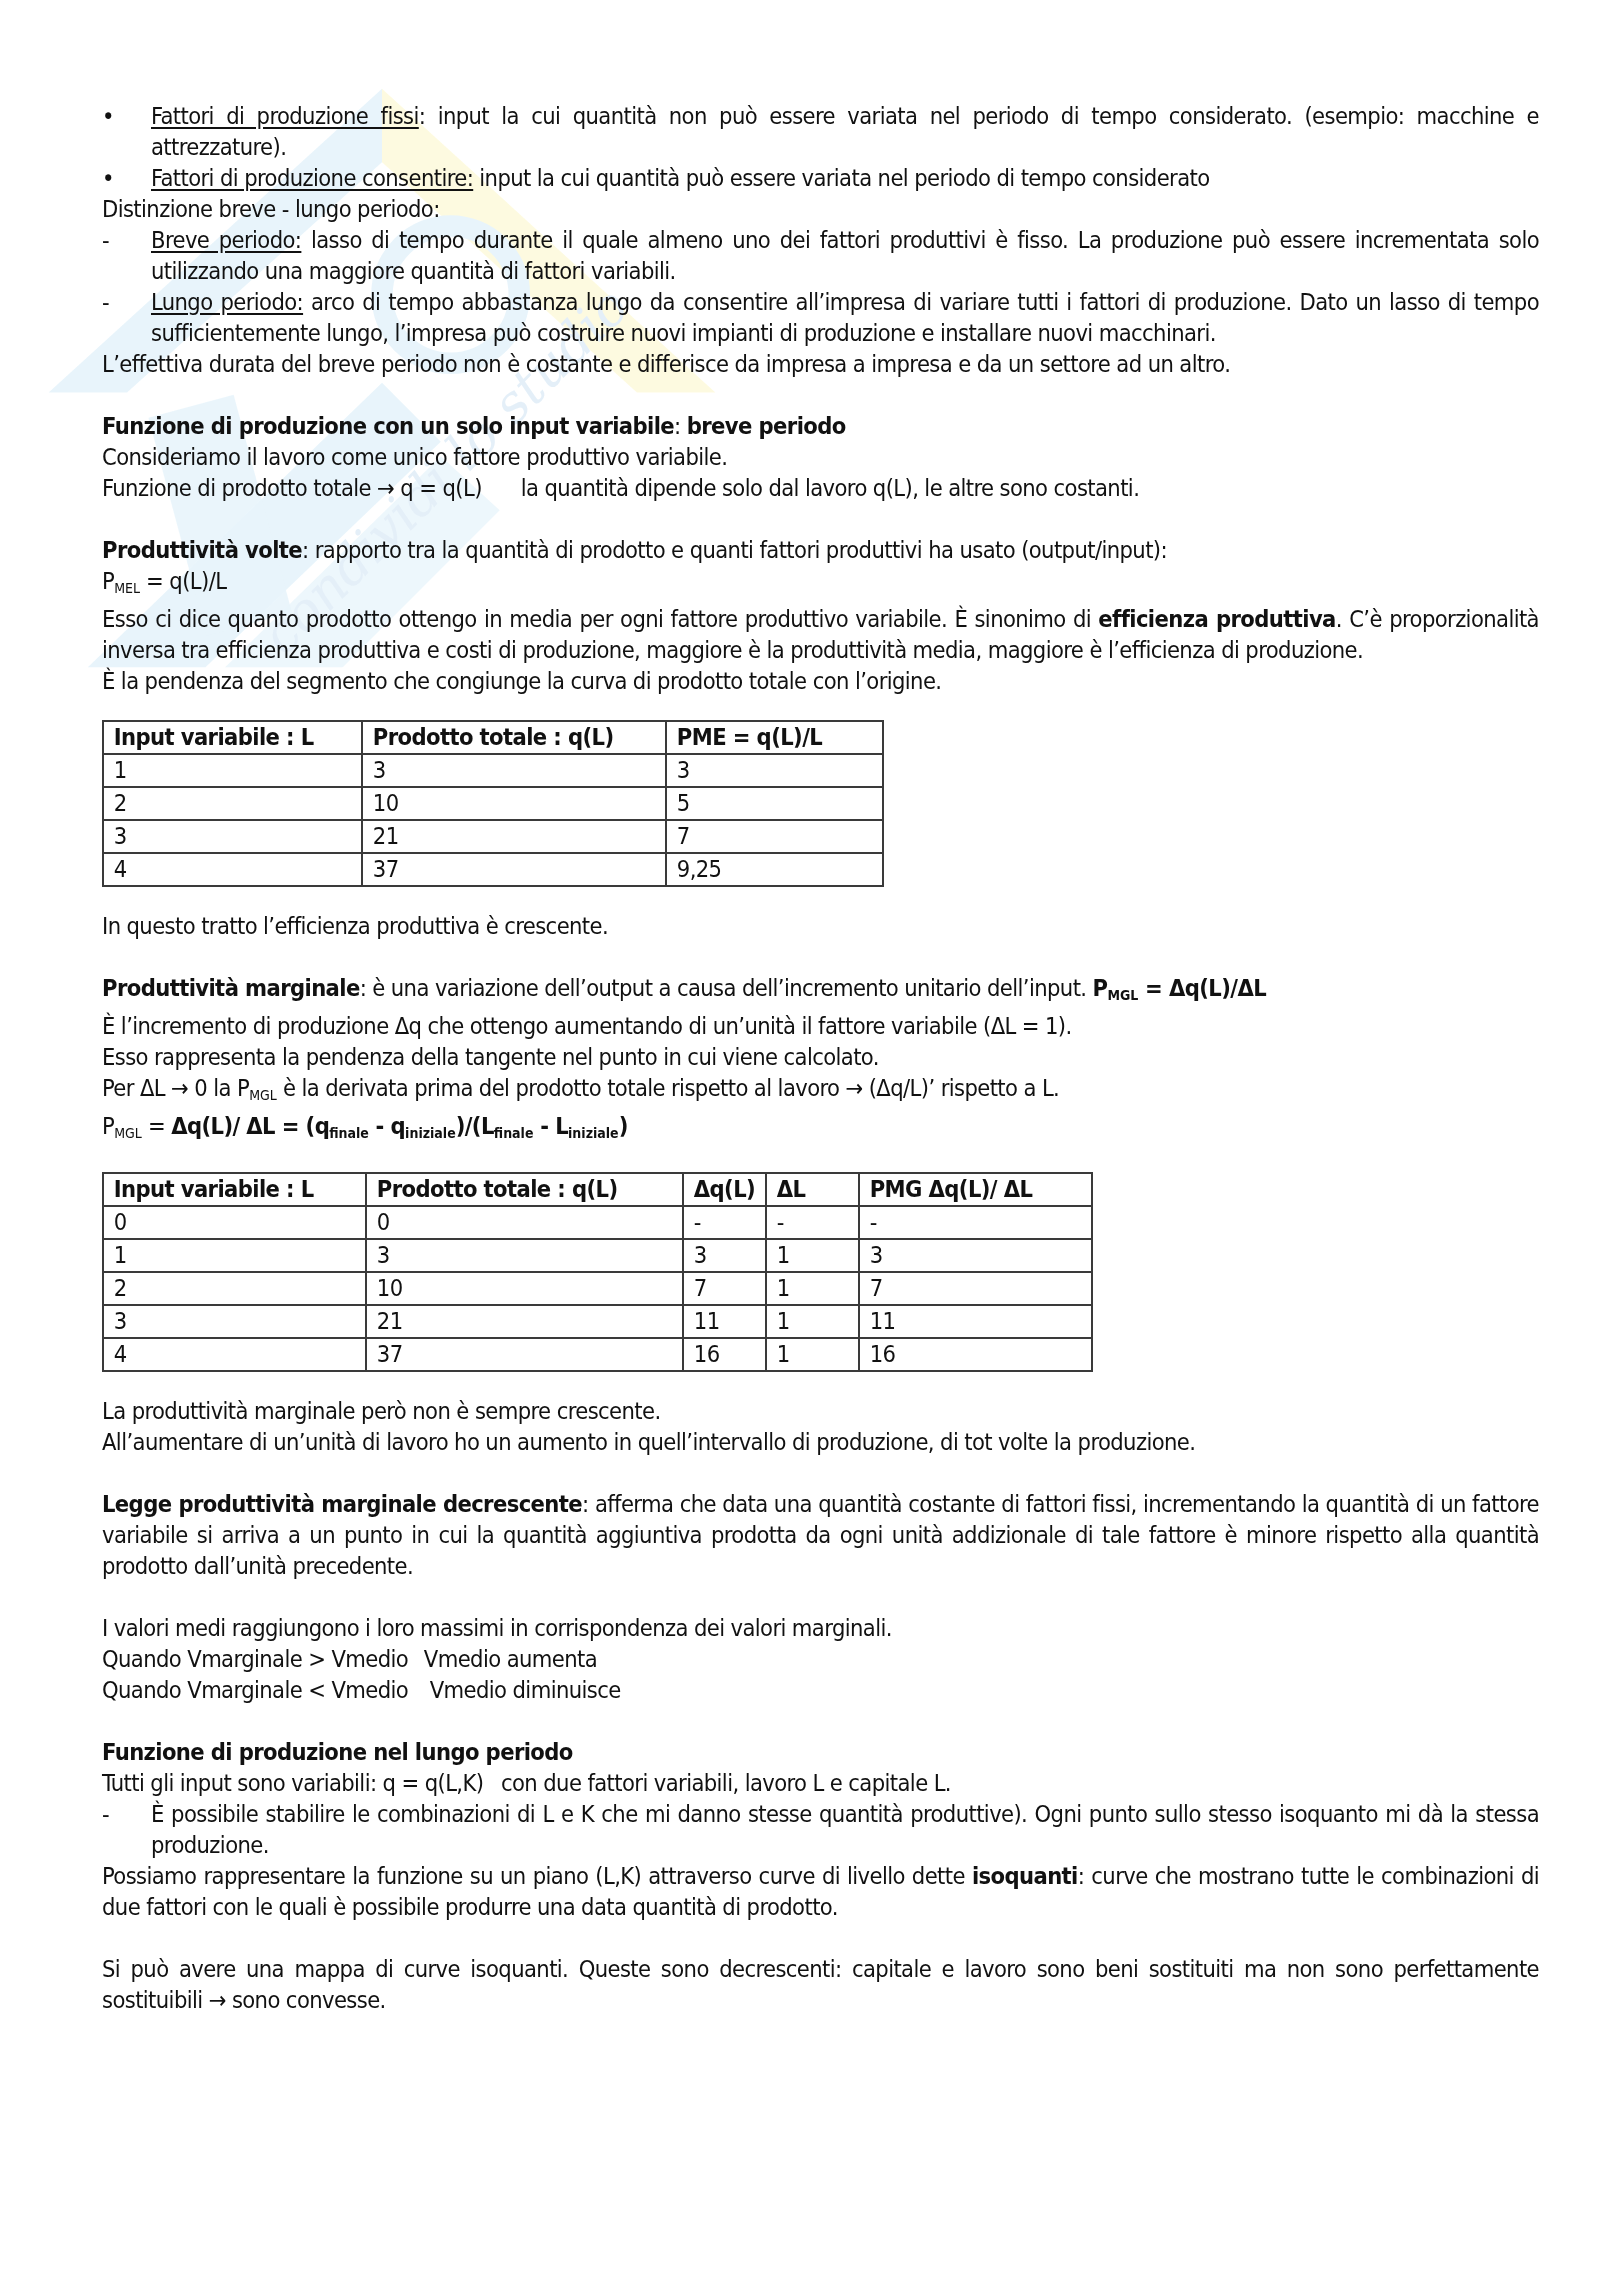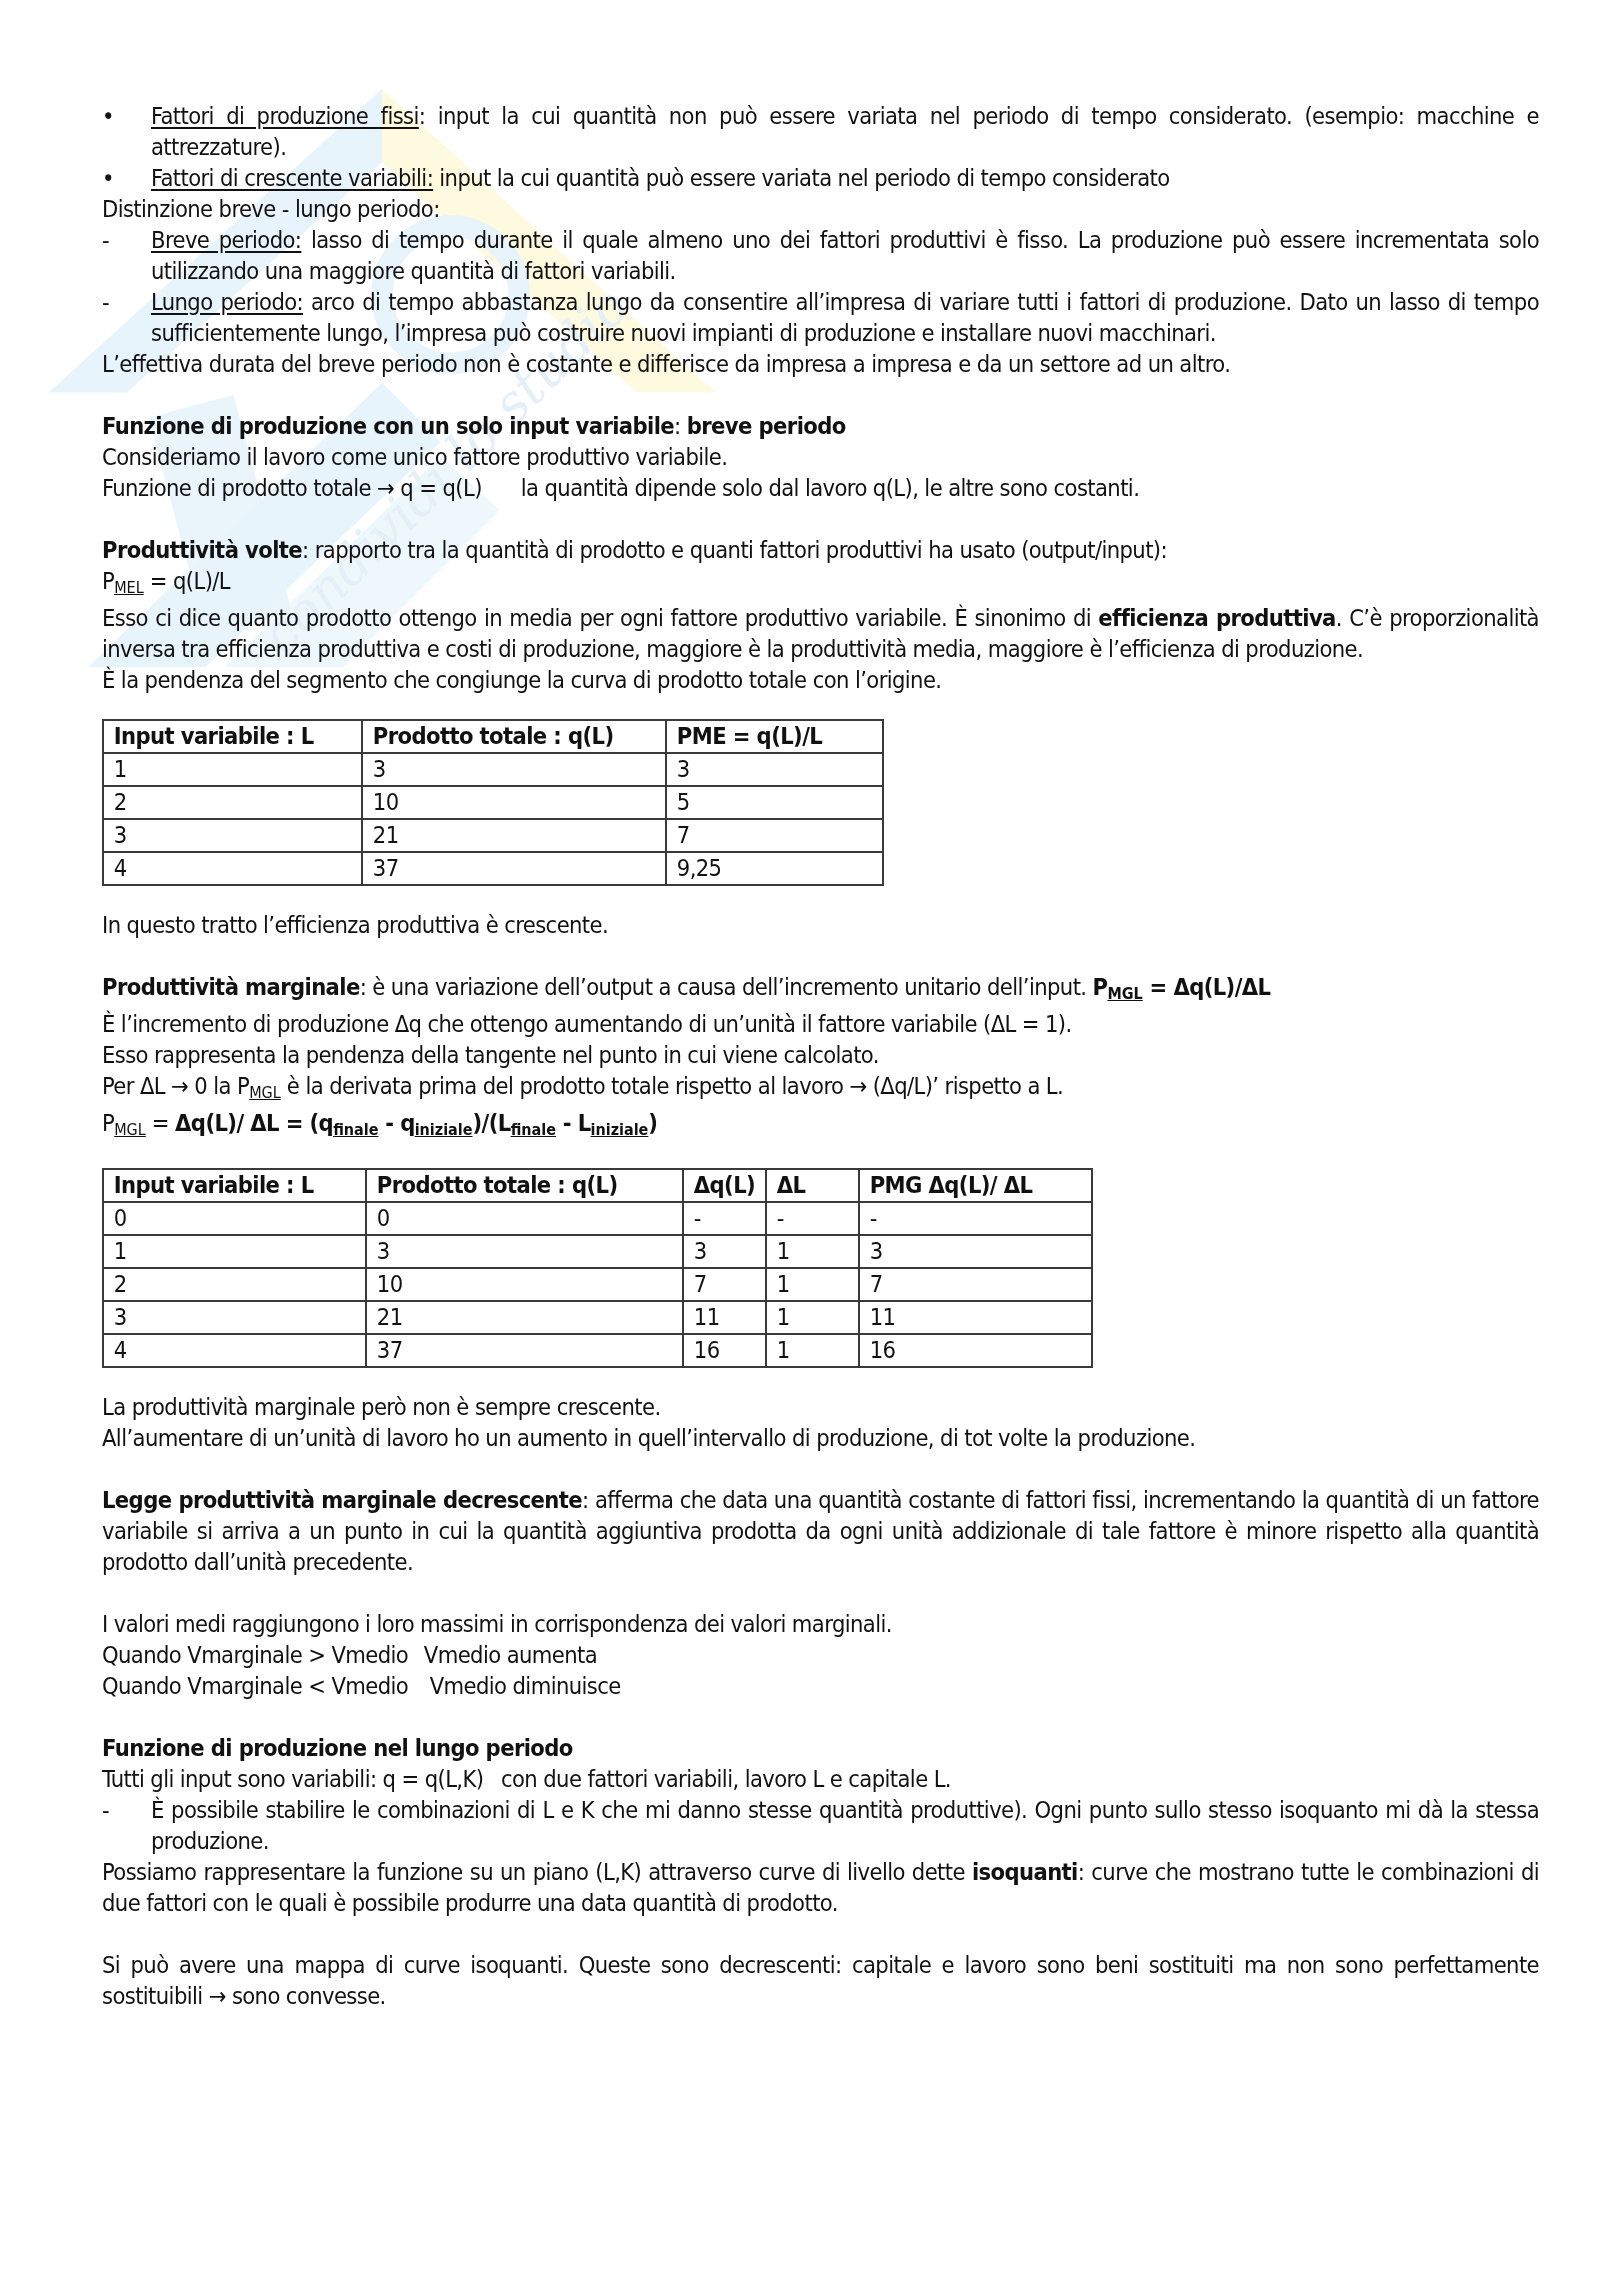--- a/index.html
+++ b/index.html
@@ -18,21 +18,21 @@
       font-size: 23.5px; line-height: 31px; letter-spacing: -0.6px;
       font-stretch: condensed;
     }
     .line { min-height: 31px; white-space: nowrap; }
     .just { text-align: justify; white-space: normal; }
     .indent { padding-left: 49px; position: relative; }
     .marker { position: absolute; left: 0; top: 0; width: 49px; }
     .u { text-decoration: underline; text-underline-offset: 2.9px; }
     b, .b { font-weight: bold; }
     .gap { height: 31px; }
-    .sub { font-size: 16px; vertical-align: -3.9px; letter-spacing: 0; text-decoration: underline; }
+    .sub { font-size: 14px; vertical-align: -3.9px; letter-spacing: 0; }
     .sp { display: inline-block; width: 25.5px; }
     table.doc {
       border-collapse: collapse; margin: 2px 0 0 0;
       font-size: 23.5px; line-height: 29px;
     }
     table.doc td, table.doc th {
       border: 2px solid #3a3a3a; padding: 1px 9.8px 1px 9.8px;
       text-align: left; font-weight: normal; height: 29px; white-space: nowrap; margin-top: 12px;
     }
     table.doc th { font-weight: bold; }
@@ -56,21 +56,21 @@
 </svg>
 
 <div class="page">
 
   <div class="line indent just">
     <span class="marker">•</span>
     <span class="u">Fattori di produzione fissi</span><span>: input la cui quantità non può essere variata nel periodo di tempo considerato. (esempio: macchine e attrezzature).</span>
   </div>
   <div class="line indent">
     <span class="marker">•</span>
-    <span class="u">Fattori di crescente variabili:</span><span> input la cui quantità può essere variata nel periodo di tempo considerato</span>
+    <span class="u">Fattori di produzione consentire:</span><span> input la cui quantità può essere variata nel periodo di tempo considerato</span>
   </div>
   <div class="line">Distinzione breve - lungo periodo:</div>
   <div class="line indent just">
     <span class="marker">-</span>
     <span class="u">Breve periodo:</span><span> lasso di tempo durante il quale almeno uno dei fattori produttivi è fisso. La produzione può essere incrementata solo utilizzando una maggiore quantità di fattori variabili.</span>
   </div>
   <div class="line indent just">
     <span class="marker">-</span>
     <span class="u">Lungo periodo:</span><span> arco di tempo abbastanza lungo da consentire all’impresa di variare tutti i fattori di produzione. Dato un lasso di tempo sufficientemente lungo, l’impresa può costruire nuovi impianti di produzione e installare nuovi macchinari.</span>
   </div>

